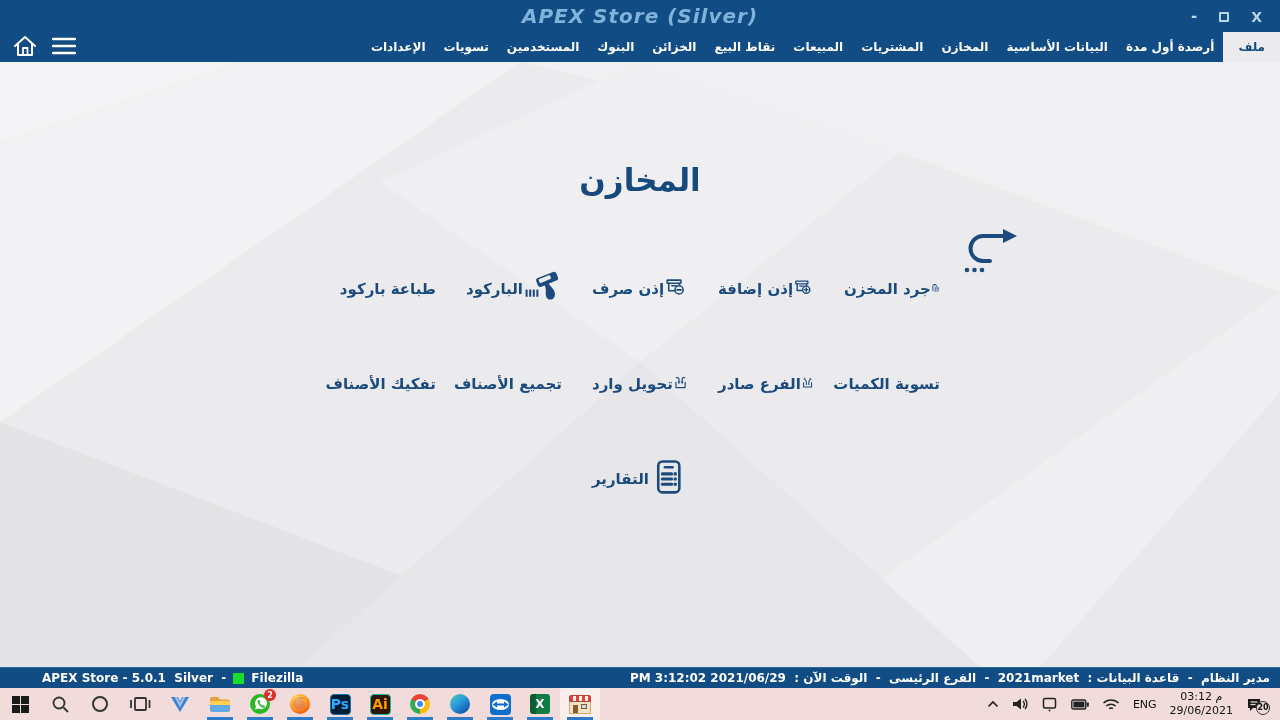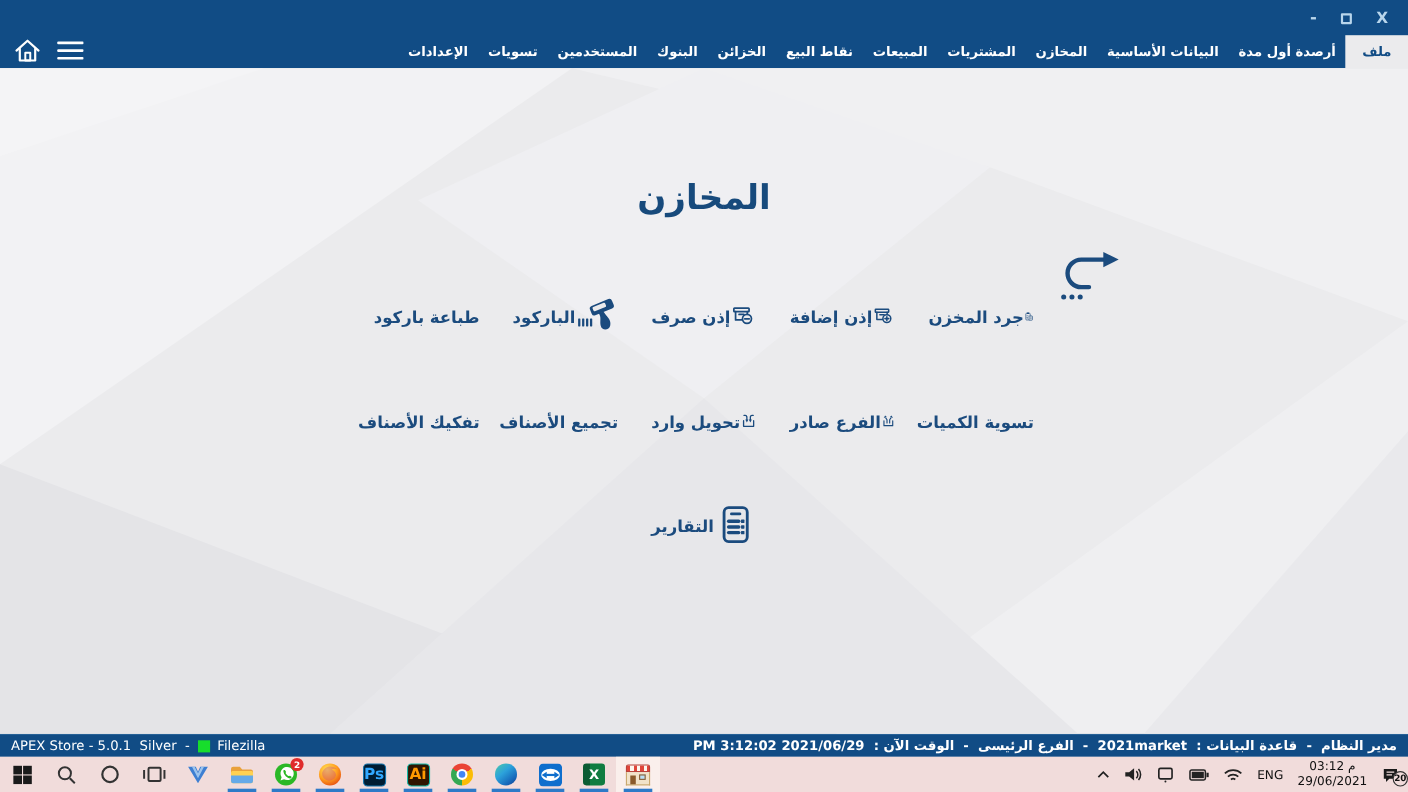--- a/index.html
+++ b/index.html
@@ -43,21 +43,21 @@
   .tile { width:96px; display:flex; flex-direction:row; align-items:center; cursor:pointer; }
   .tile-icon { height:76px; }
   .tile-label { margin-top:2px; font-size:15px; font-weight:bold; color:#1B4B7E; white-space:nowrap; }
 
   
   .statusbar {
     height:21px; background:#114C85; border-top:1px solid #2C669C;
     display:flex; justify-content:space-between; align-items:center;
     color:#fff; font-size:12px; padding:0 10px; flex:none;
   }
-  .sb-left { display:flex; align-items:center; gap:7px; white-space:pre; font-weight:normal; }
+  .sb-left { display:flex; align-items:center; gap:7px; white-space:pre; font-weight:bold;margin-left:32px; }
   .fz-square { width:11px; height:11px; background:#17DD2C; flex:none; }
   .sb-right { direction:rtl; white-space:pre; font-weight:bold; }
 
   
   .taskbar { height:32px; background:#F1DCDB; display:flex; align-items:center; flex:none; }
   .tb-apps { display:flex; height:100%; }
   .tb-btn { width:40px; height:32px; display:flex; align-items:center; justify-content:center; position:relative; cursor:pointer; }
   .tb-btn.running::after { content:""; position:absolute; left:7px; right:7px; bottom:0; height:3px; background:#2E7AC8; }
   .tb-btn.active { background:#FAEFEC; }
   .badge {
@@ -85,36 +85,37 @@
     width:20px; height:20px; border-radius:3px; color:#fff; font-weight:bold; font-size:12px;
     display:flex; align-items:center; justify-content:center;
     background:linear-gradient(90deg,#0B5B33 0 30%, #107C41 30%);
   }
   .store-icon { width:22px; }
   .awning { height:7px; background:repeating-linear-gradient(90deg,#E0453A 0 3px,#FDF6EE 3px 6px); border-radius:2px 2px 0 0; border:1px solid #B8423A; }
   .shop-body { height:12px; background:#F2E3C9; border:1px solid #C9A96F; border-top:none; position:relative; }
   .door { position:absolute; left:3px; bottom:0; width:5px; height:8px; background:#8A5A2B; }
   .shop-win { position:absolute; right:3px; top:2px; width:6px; height:5px; background:#BBDFF5; border:1px solid #8A5A2B; }
 
-  .tray { margin-left:auto; display:flex; align-items:center; gap:13px; font-size:11px; color:#111; }
+  .tray { margin-left:auto; display:flex; align-items:center; gap:13px; padding-right:10px; font-size:11px; color:#111; }
   .tray-item { display:flex; align-items:center; cursor:pointer; position:relative; }
   .lang { font-size:11px; color:#111; }
   .clock { text-align:center; font-size:11px; line-height:1.25; color:#111; cursor:pointer; }
   .notif-badge {
     position:absolute; right:-8px; bottom:-3px; width:14px; height:14px; border-radius:50%;
     background:#F1DCDB; border:1px solid #333; color:#111; font-size:8px; font-weight:bold;
     display:flex; align-items:center; justify-content:center;
   }
 </style>
 </head>
 <body>
 
 <div class="app">
 
   <div class="header">
+    <div class="app-title">APEX Store (Silver)</div>
 
     <div class="win-controls">
       <span class="ctrl ctrl-min">-</span>
       <span class="ctrl ctrl-max"></span>
       <span class="ctrl ctrl-close">X</span>
     </div>
 
     <div class="nav-left">
       <span>
         <svg width="26" height="25" viewBox="0 0 26 25" fill="none" stroke="#FFFFFF" stroke-width="2" stroke-linecap="round" stroke-linejoin="round">

